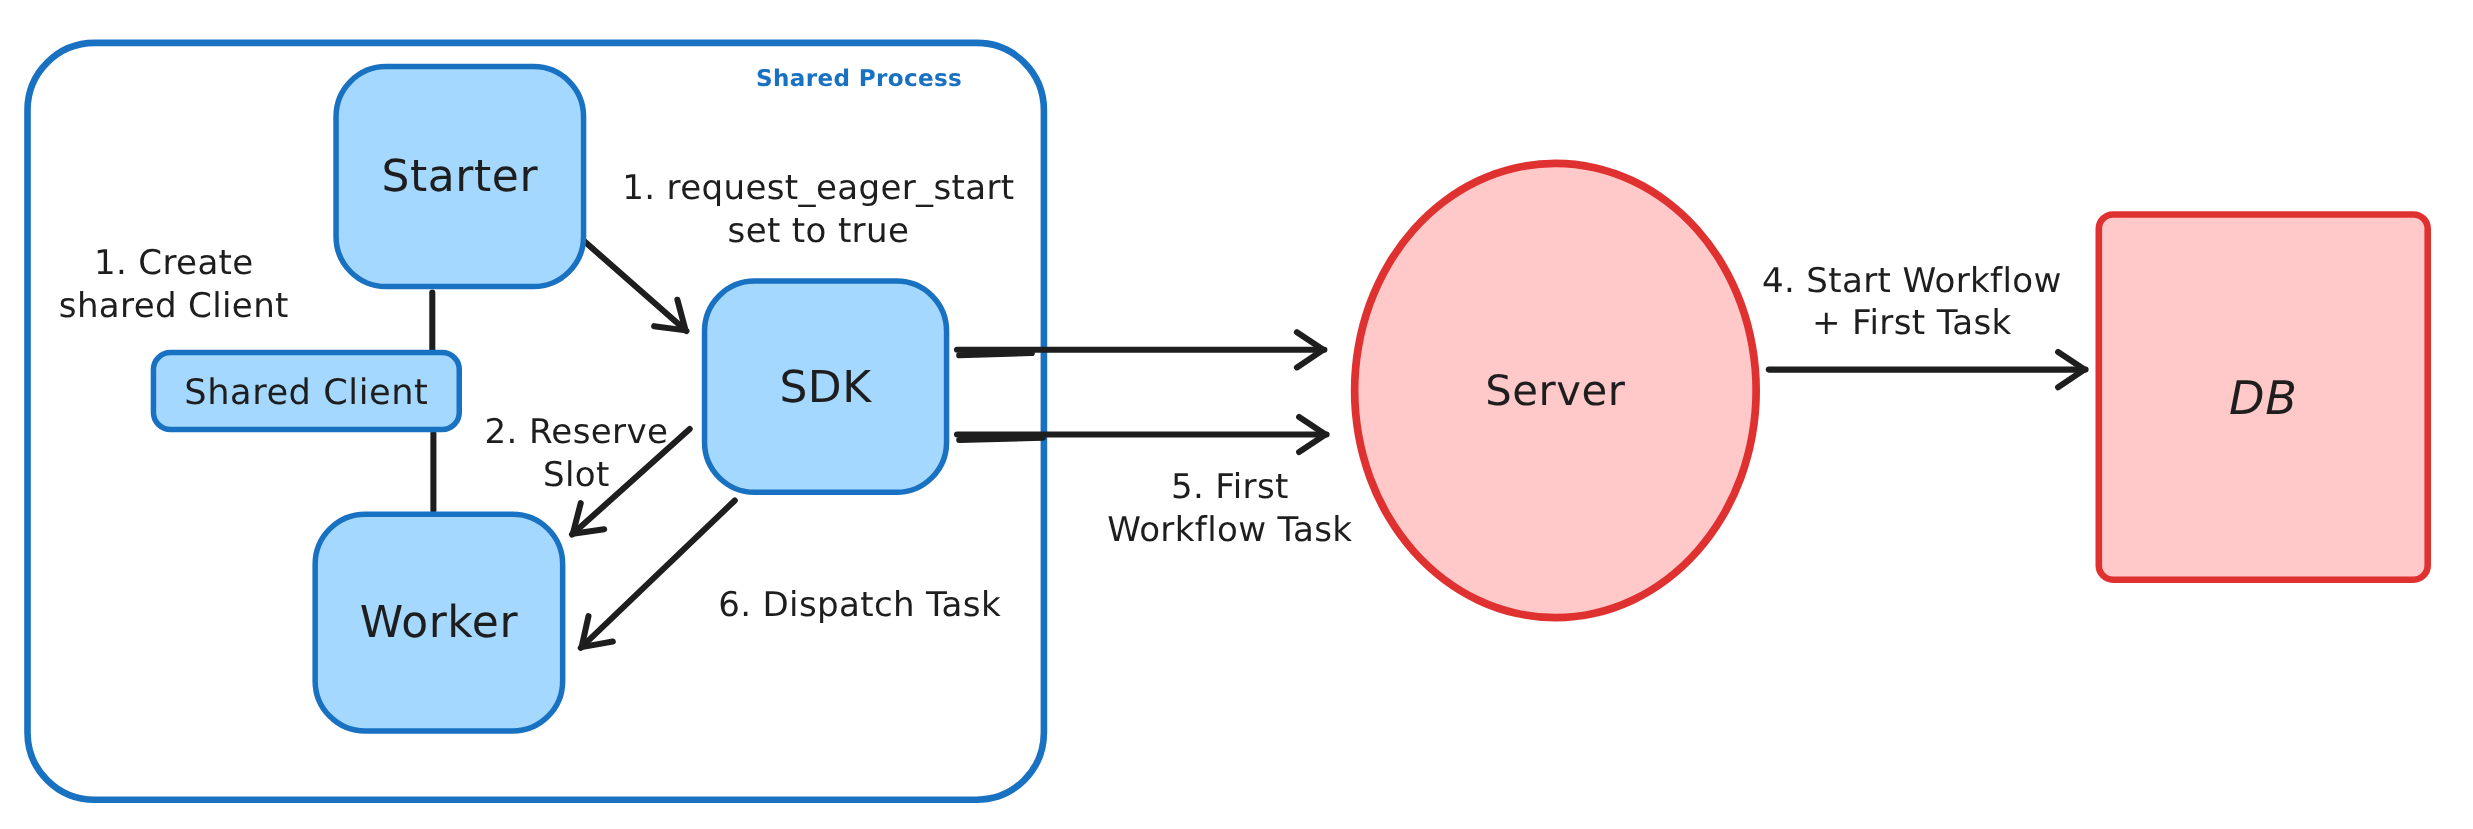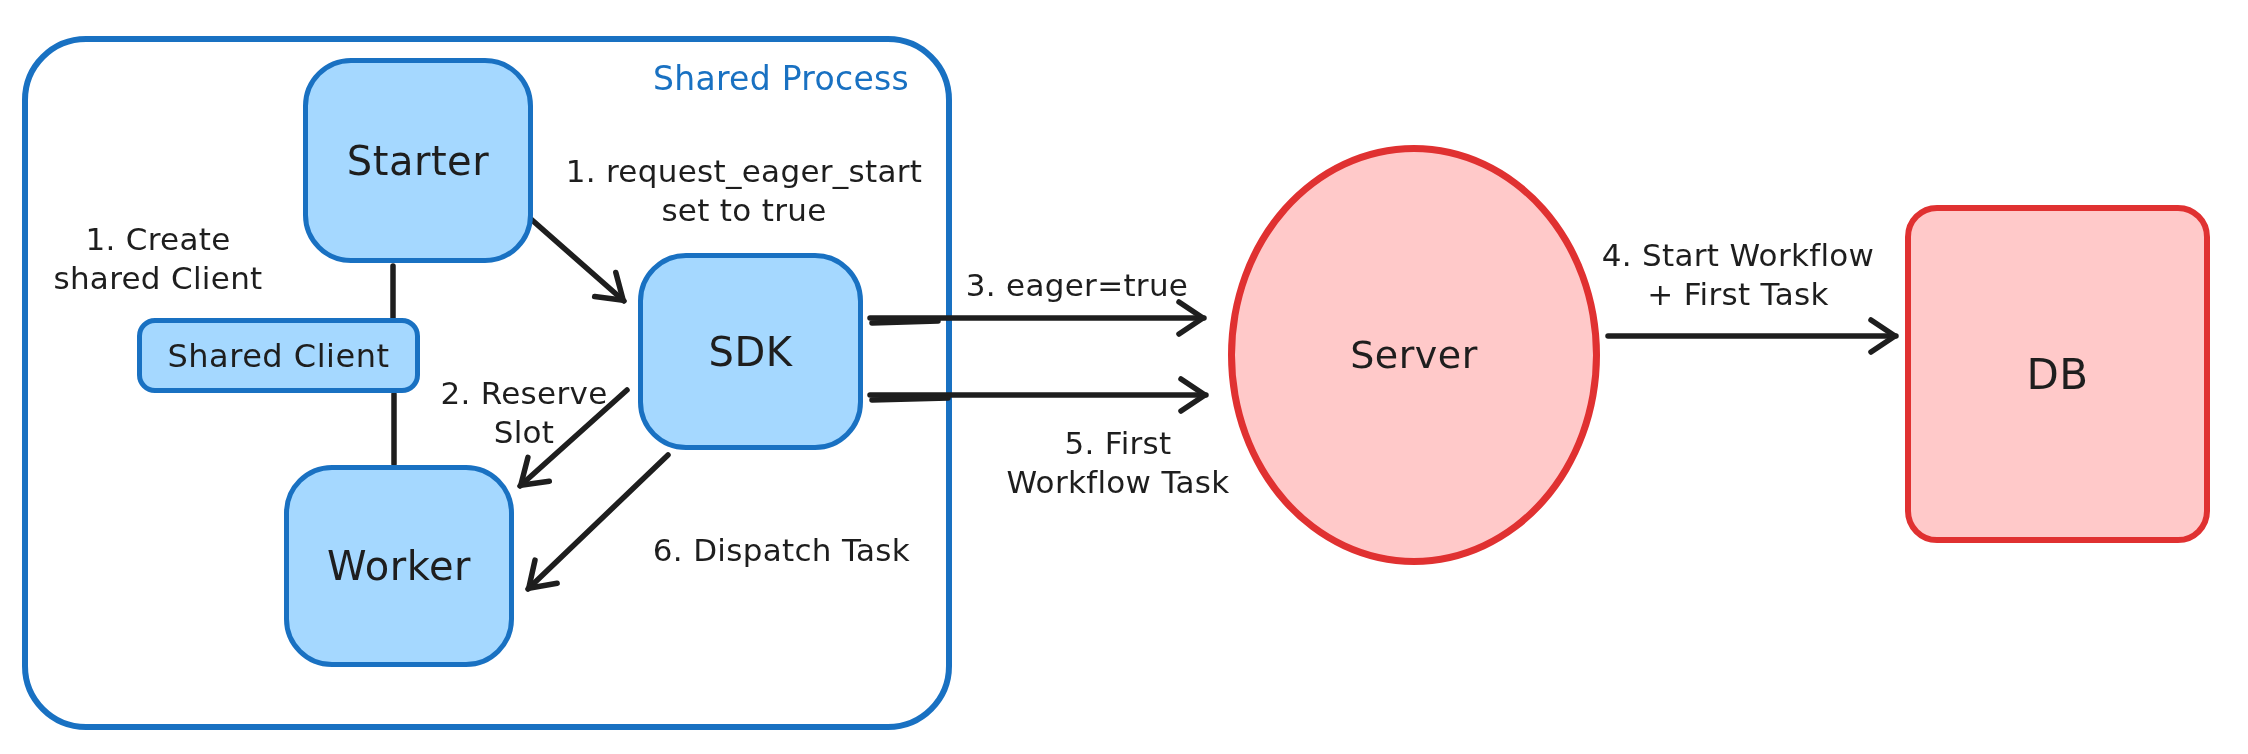--- a/index.html
+++ b/index.html
@@ -42,33 +42,33 @@
     background:var(--red-fill);
     border:6px solid var(--red-stroke);
   }
   .node-label{white-space:nowrap;}
   
   .starter   {left:265px; top:58px;  width:230px; height:205px; border-radius:48px; font-size:40px;margin-left:38px;}
   .shared-client{left:137px; top:318px; width:283px; height:75px; border-radius:18px; font-size:32px;}
   .worker    {left:284px; top:465px; width:230px; height:202px; border-radius:48px; font-size:40px;}
   .sdk       {left:638px; top:253px; width:225px; height:197px; border-radius:48px; font-size:40px;}
   .server    {left:1228px; top:145px; width:372px; height:420px; border-radius:50%; border-width:7px; font-size:38px;}
-  .db        {left:1905px; top:205px; width:305px; height:338px; border-radius:32px; font-size:42px;}
+  .db        {left:1905px; top:192px; width:305px; height:338px; border-radius:16px; font-size:42px;font-style:italic;}
   .shared-process-outline{left:22px; top:36px; width:918px; height:682px;}
   
   .note{
     position:absolute;
     z-index:4;
     font-size:31px;
     line-height:1.26;
     text-align:center;
     white-space:pre-line;
     letter-spacing:.3px;
   }
-  .note-blue{color:var(--blue-stroke); font-size:33px; font-weight:400;}
+  .note-blue{color:var(--blue-stroke); font-size:21px; font-weight:700;}
   .n-create   {left:17px;   top:220px; width:282px;}
   .n-eagerstart{left:543px; top:152px; width:402px;}
   .n-reserve  {left:424px;  top:374px; width:200px;}
   .n-dispatch {left:618px;  top:531px; width:292px; text-align:right; white-space:nowrap;}
   .n-eagertrue{left:951px;  top:266px; width:252px;}
   .n-firsttask{left:991px;  top:424px; width:254px;}
   .n-startwf  {left:1580px; top:236px; width:316px;}
   .n-process  {left:630px;  top:58px;  width:302px;}
   
   svg.wires{position:absolute;left:0;top:0;z-index:2;}
@@ -159,21 +159,20 @@
 shared Client</div>
 
   <div class="note n-eagerstart">1. request_eager_start
 set to true</div>
 
   <div class="note n-reserve">2. Reserve
 Slot</div>
 
   <div class="note n-dispatch">6. Dispatch Task</div>
 
-  <div class="note n-eagertrue">3. eager=true</div>
 
   <div class="note n-firsttask">5. First
 Workflow Task</div>
 
   <div class="note n-startwf">4. Start Workflow
 + First Task</div>
 
 </div>
 
 </body></html>

